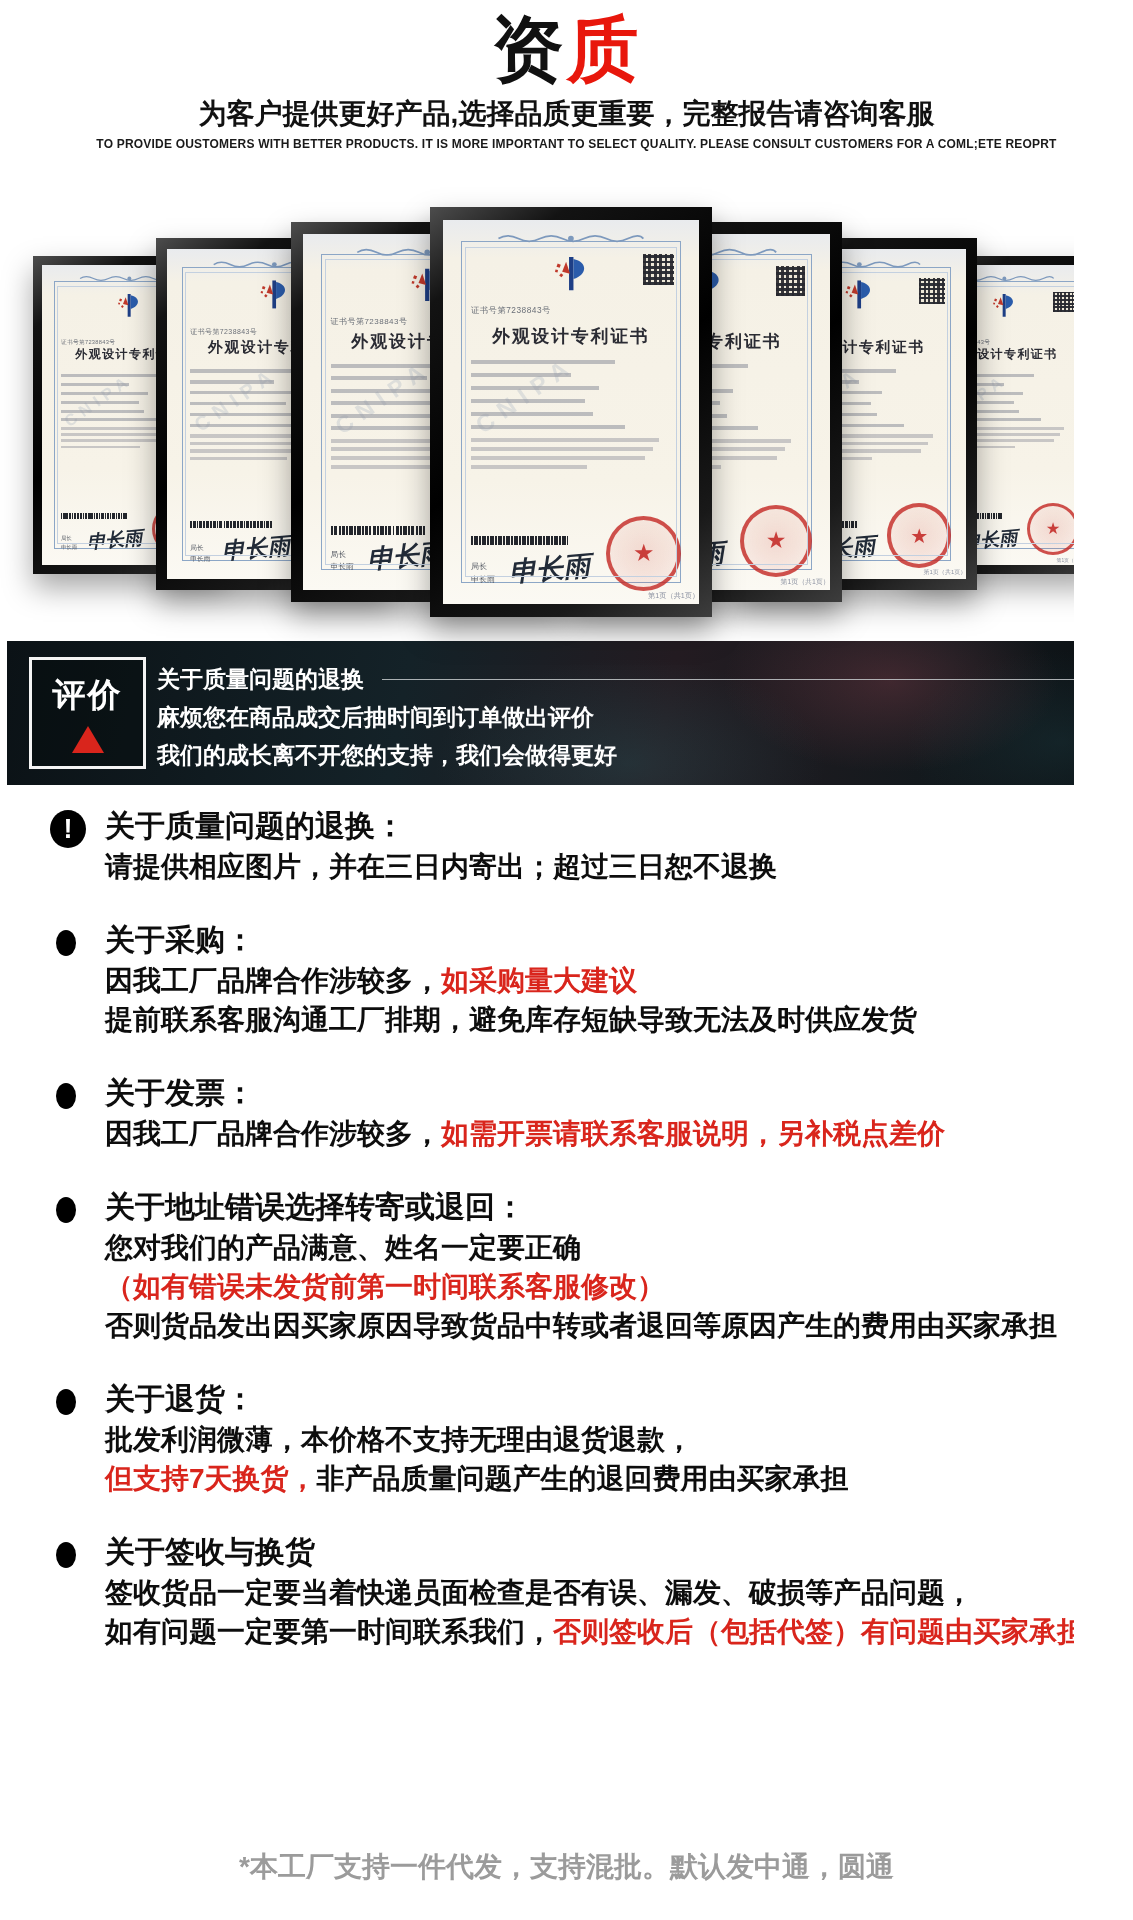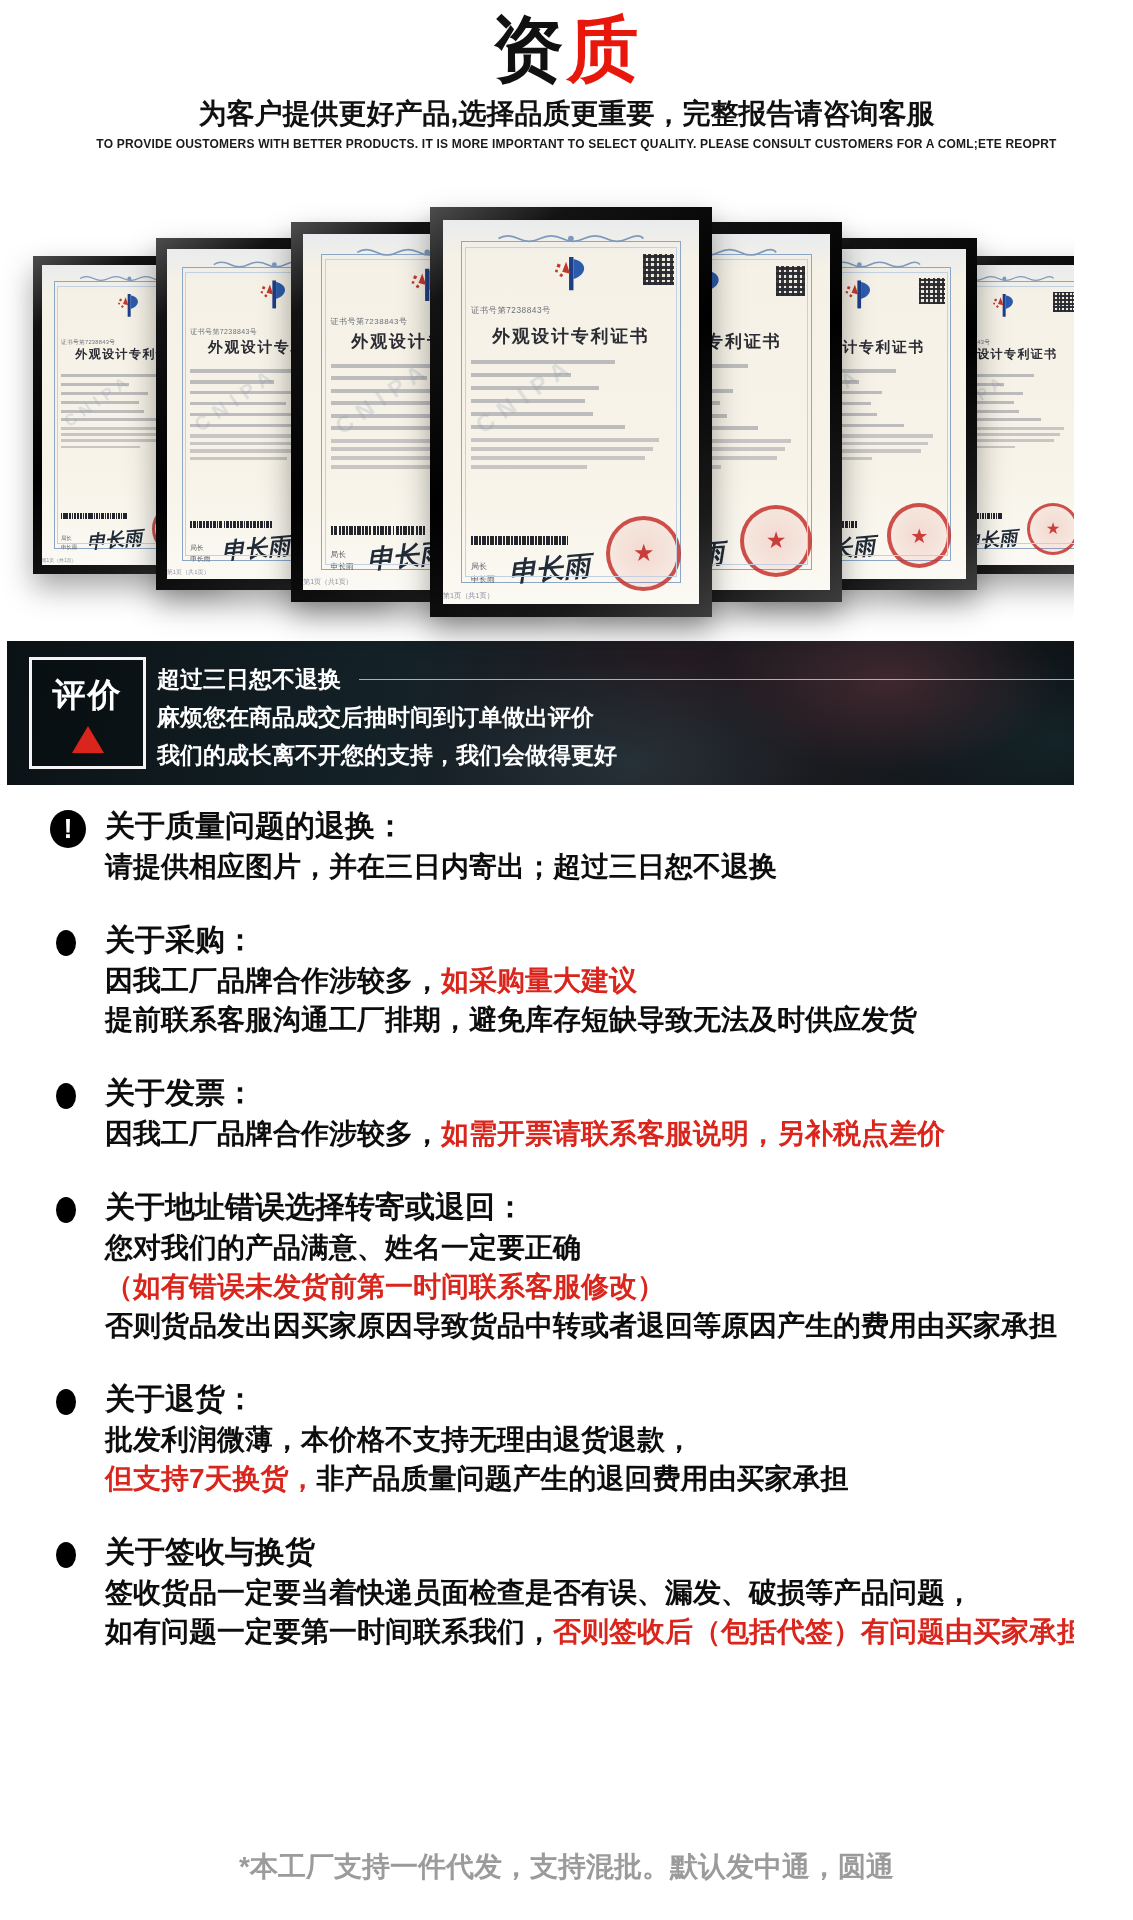--- a/index.html
+++ b/index.html
@@ -35,21 +35,21 @@
   .barcode{position:absolute;left:11%;bottom:15.5%;width:38%;height:.55em;
            background:repeating-linear-gradient(90deg,#23262c 0 .12em,transparent .12em .2em,#23262c .2em .42em,transparent .42em .5em);}
   .sig{position:absolute;left:11%;bottom:4.5%;display:flex;align-items:flex-end;gap:.9em;}
   .sig .lbl{font-size:.5em;line-height:1.6;color:#555a63;}
   .sig .script{font-family:"Liberation Serif",serif;font-style:italic;font-weight:700;font-size:1.7em;
                color:#222b38;transform:rotate(-5deg);}
   .seal{position:absolute;right:7%;bottom:3.5%;width:4.2em;height:4.2em;border-radius:50%;
         border:.3em solid rgba(195,40,36,.8);background:radial-gradient(circle,rgba(210,60,50,.16),rgba(210,60,50,.04));
         display:flex;align-items:center;justify-content:center;}
   .seal span{color:rgba(195,40,36,.88);font-size:1.5em;}
-  .pg{position:absolute;bottom:.8%;width:100%;text-align:left;font-size:.45em;color:#8a90a0;}
+  .pg{position:absolute;bottom:.8%;width:100%;text-align:right;font-size:.45em;color:#8a90a0;}
   
   .banner{position:absolute;top:641px;left:7px;width:1133px;height:144px;color:#fff;
     background:
       radial-gradient(240px 130px at 78% 28%,rgba(130,62,74,.38),transparent 70%),
       radial-gradient(280px 150px at 55% 85%,rgba(42,92,98,.32),transparent 70%),
       radial-gradient(220px 130px at 93% 70%,rgba(28,58,64,.42),transparent 70%),
       linear-gradient(100deg,#0b1216 0%,#142228 35%,#241c22 58%,#13191d 82%,#0a0f12 100%);}
   .badge{position:absolute;left:22px;top:16px;width:111px;height:106px;border:3px solid #f4f4f4;
          background:rgba(4,8,10,.35);display:flex;flex-direction:column;align-items:center;justify-content:center;gap:8px;}
   .badge .bt{font-size:33px;font-weight:700;letter-spacing:2px;}
@@ -372,21 +372,21 @@
       </div>
     </div>
 
   <div class="banner">
     <div class="badge">
       <span class="bt">评价</span>
       <span class="tri"></span>
     </div>
     <div class="btext">
       <div class="row1">
-        <span>超过三日恕不退换</span>
+        <span>关于质量问题的退换</span>
         <span class="rule"></span>
       </div>
       <div>麻烦您在商品成交后抽时间到订单做出评价</div>
       <div>我们的成长离不开您的支持，我们会做得更好</div>
     </div>
   </div>
 
   <div class="faq" id="faq">
       <div class="fitem">
         <div class="ic">

